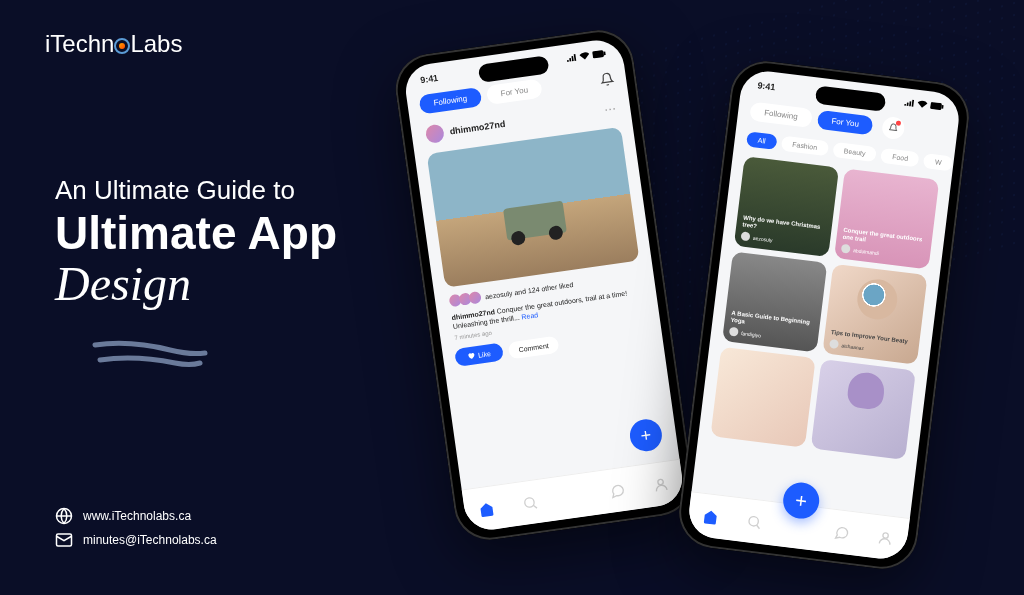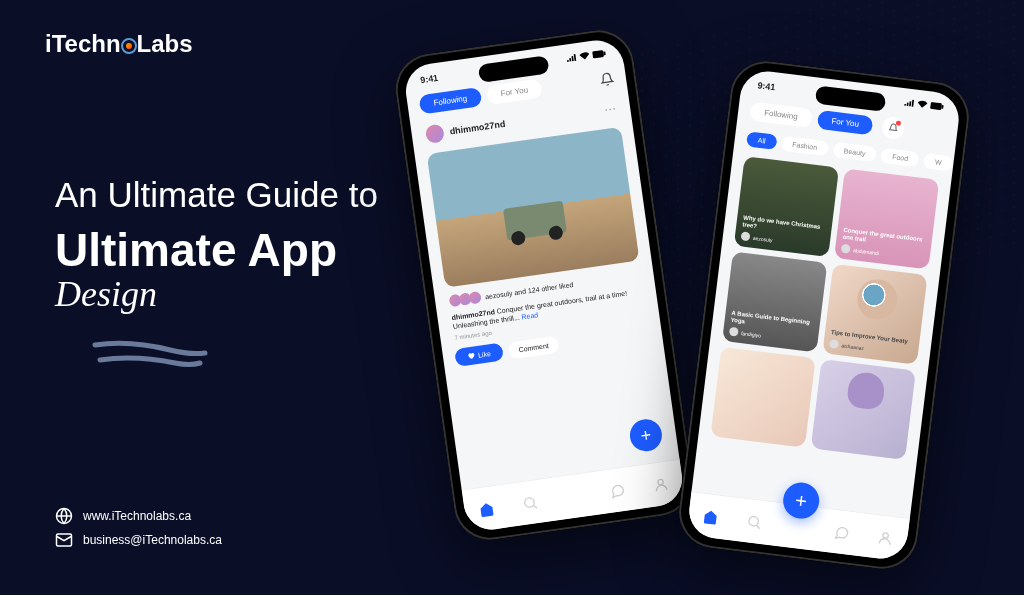--- a/index.html
+++ b/index.html
@@ -21,21 +21,21 @@
   background-size: 12px 12px;
   transform: skewY(-15deg);
   opacity: 0.5;
 }
 .logo {
   position: absolute;
   top: 30px;
   left: 45px;
   color: #fff;
   font-size: 24px;
-  font-weight: 700;
+  font-weight: 400;
 }
 .logo .o-special {
   display: inline-block;
   width: 16px;
   height: 16px;
   border: 2px solid #5b9bd5;
   border-radius: 50%;
   position: relative;
   top: 2px;
 }
@@ -48,24 +48,24 @@
   height: 6px;
   border-radius: 50%;
   background: linear-gradient(135deg, #ffa500, #ff4500);
 }
 .heading {
   position: absolute;
   top: 175px;
   left: 55px;
   color: #fff;
 }
-.heading .line1 { font-size: 35px; font-weight: 300; margin-bottom: 8px; }
+.heading .line1 { font-size: 26px; font-weight: 300; margin-bottom: 0; }
 .heading .line2 { font-size: 46px; font-weight: 700; margin-bottom: 0; }
 .heading .line3 {
-  font-size: 36px;
+  font-size: 48px;
   font-family: 'Brush Script MT', cursive;
   font-style: italic;
   font-weight: 400;
   margin-top: -4px;
 }
 .swoosh {
   position: absolute;
   top: 335px;
   left: 90px;
   width: 120px;
@@ -316,21 +316,21 @@
         <circle cx="12" cy="12" r="10"></circle>
         <path d="M2 12h20M12 2a15 15 0 010 20M12 2a15 15 0 000 20"></path>
       </svg>
     <span>www.iTechnolabs.ca</span>
   </div>
   <div class="contact-row">
     <svg viewBox="0 0 24 24" fill="none" stroke="#fff" stroke-width="2">
         <rect x="2" y="4" width="20" height="16" rx="2"></rect>
         <path d="M2 7l10 6 10-6"></path>
       </svg>
-    <span>business@iTechnolabs.ca</span>
+    <span>minutes@iTechnolabs.ca</span>
   </div>
 </div>
 
 <div class="phones">
 
   <div class="phone phone1">
     <div class="screen">
       <div class="notch"></div>
       <div class="status-bar">
         <span>9:41</span>

